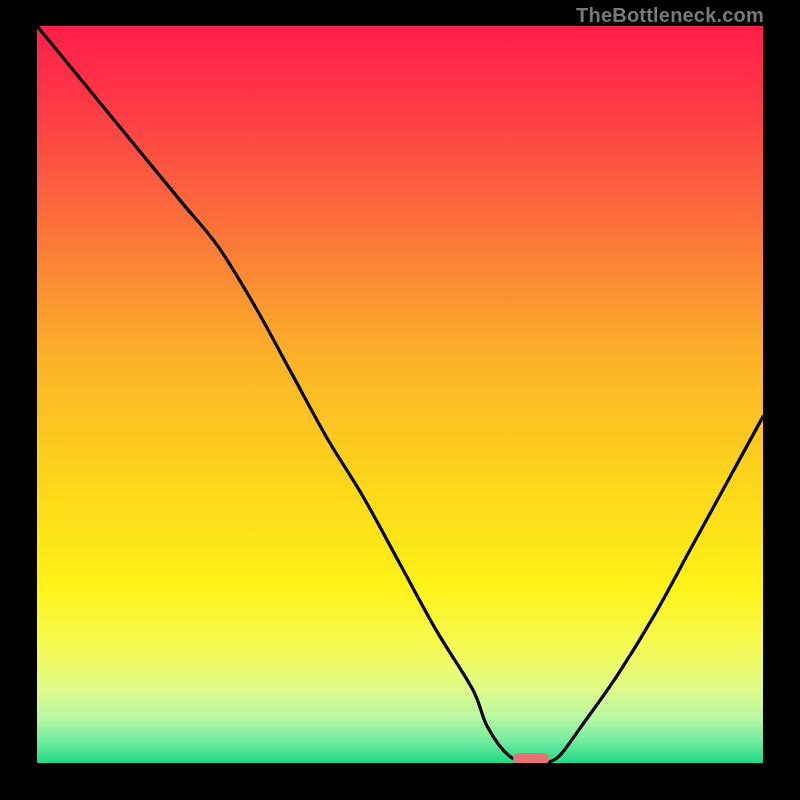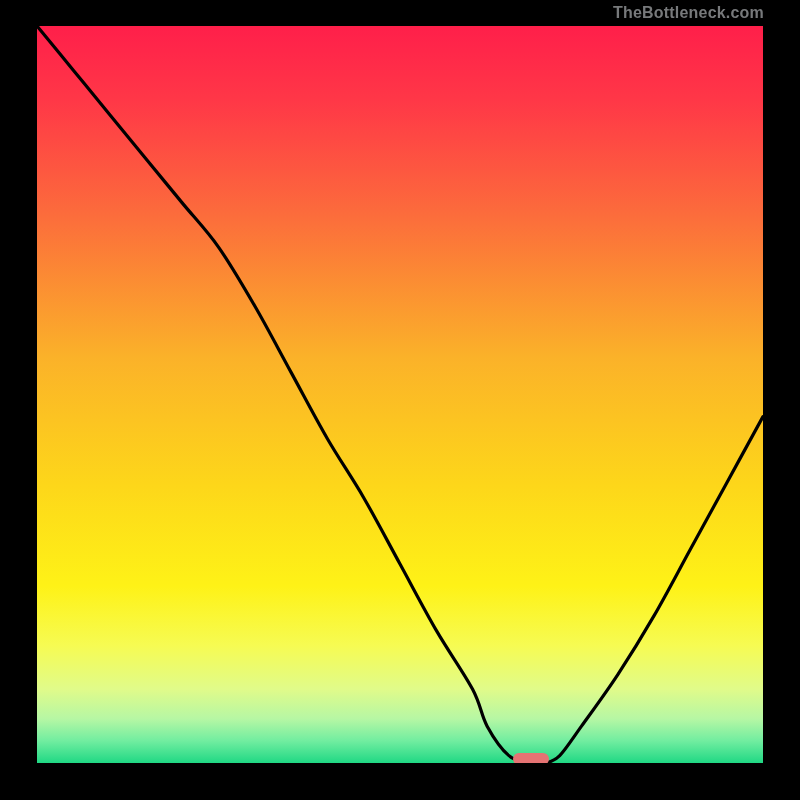--- a/index.html
+++ b/index.html
@@ -43,21 +43,21 @@
   .marker {
     position: absolute;
     border-radius: 999px;
     background: #e57373;
   }
   .watermark {
     position: absolute;
     top: 4px;
     right: 36px;
     font-family: Arial, Helvetica, sans-serif;
-    font-size: 16px;
+    font-size: 20px;
     font-weight: 600;
     color: #77797b;
     letter-spacing: 0.2px;
   }
 </style>
 </head>
 <body>
 
 <div class="frame">
   <div class="watermark">TheBottleneck.com</div>

